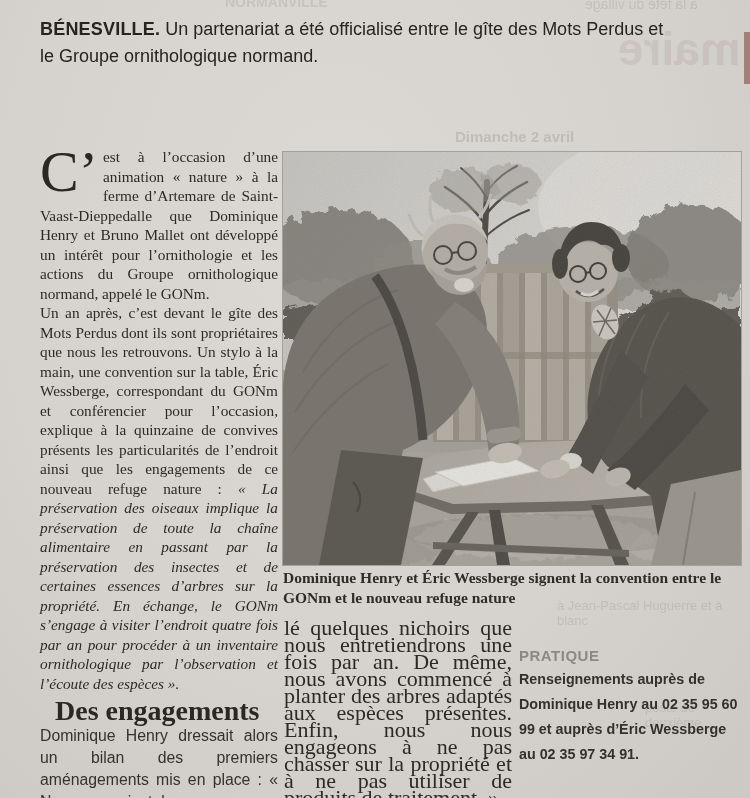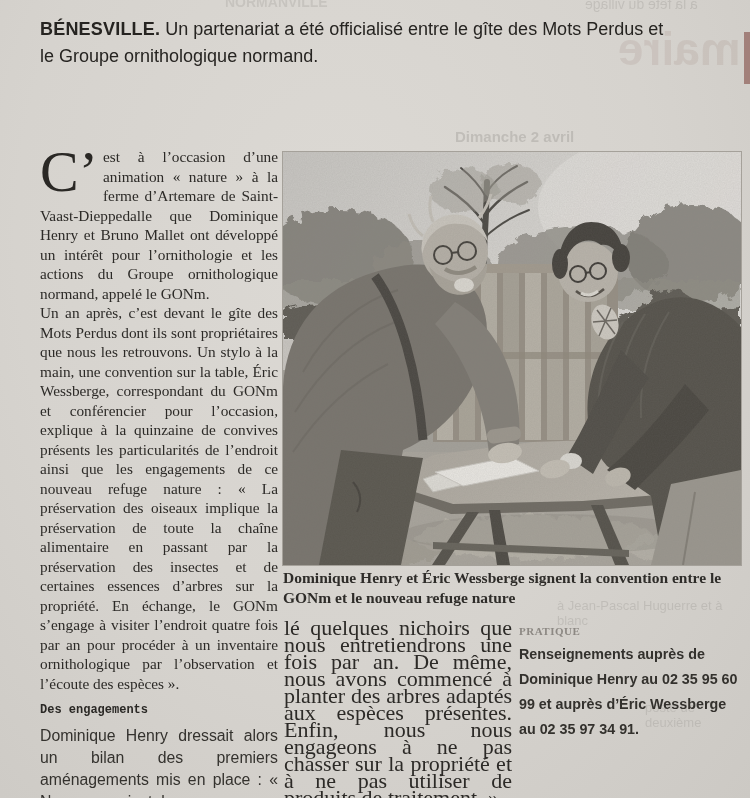--- a/index.html
+++ b/index.html
@@ -25,36 +25,36 @@
     font-family:"Liberation Sans", sans-serif;
     font-weight:bold;font-size:45px;letter-spacing:-1px;color:#222120;
   }
   
   .col p{margin:0;text-align:justify;hyphens:auto;}
   #col1{left:40px;top:147px;width:238px;font-size:15.3px;line-height:19.5px;}
   #col1 .dropcap{
     float:left;font-size:58px;line-height:46px;
     padding:2px 5px 0 0;color:#2a2825;font-family:"Liberation Serif",serif;
   }
-  .quote{}
+  .quote{font-style:italic;}
   #subhead{
-    margin:8px 0 4px 0;
-    font-family:Liberation Mono, monospace;
-    font-weight:bold;font-size:12px;color:#2a2825;
+    margin:8px 0 4px 15px;
+    font-family:Liberation Serif, serif;
+    font-weight:bold;font-size:28px;color:#2a2825;
   }
   .sanspara{
     font-family:"Liberation Sans",sans-serif !important;
     font-size:15.8px !important;line-height:22px !important;color:#34322e;
   }
   #col2{left:284px;top:619px;width:228px;font-size:22px;line-height:17px;}
   #col3{left:519px;top:621px;width:227px;font-size:15.8px;line-height:20.5px;}
   #pratique-label{
-    margin-top:0;
-    font-family:Liberation Serif, serif;
-    font-weight:bold;font-size:11px;letter-spacing:0.5px;color:#8c8883;
+    margin-top:25px;
+    font-family:Liberation Sans, sans-serif;
+    font-weight:bold;font-size:15px;letter-spacing:0.5px;color:#8c8883;
   }
   #pratique-text{
     font-family:"Liberation Sans",sans-serif;
     font-weight:bold;font-size:14.3px;line-height:25px;color:#33312d;
     text-align:left !important;
   }
   
   #photo{left:283px;top:152px;width:458px;height:413px;outline:1px solid #a5a19a;}
   #caption{
     left:283px;top:568px;width:452px;

